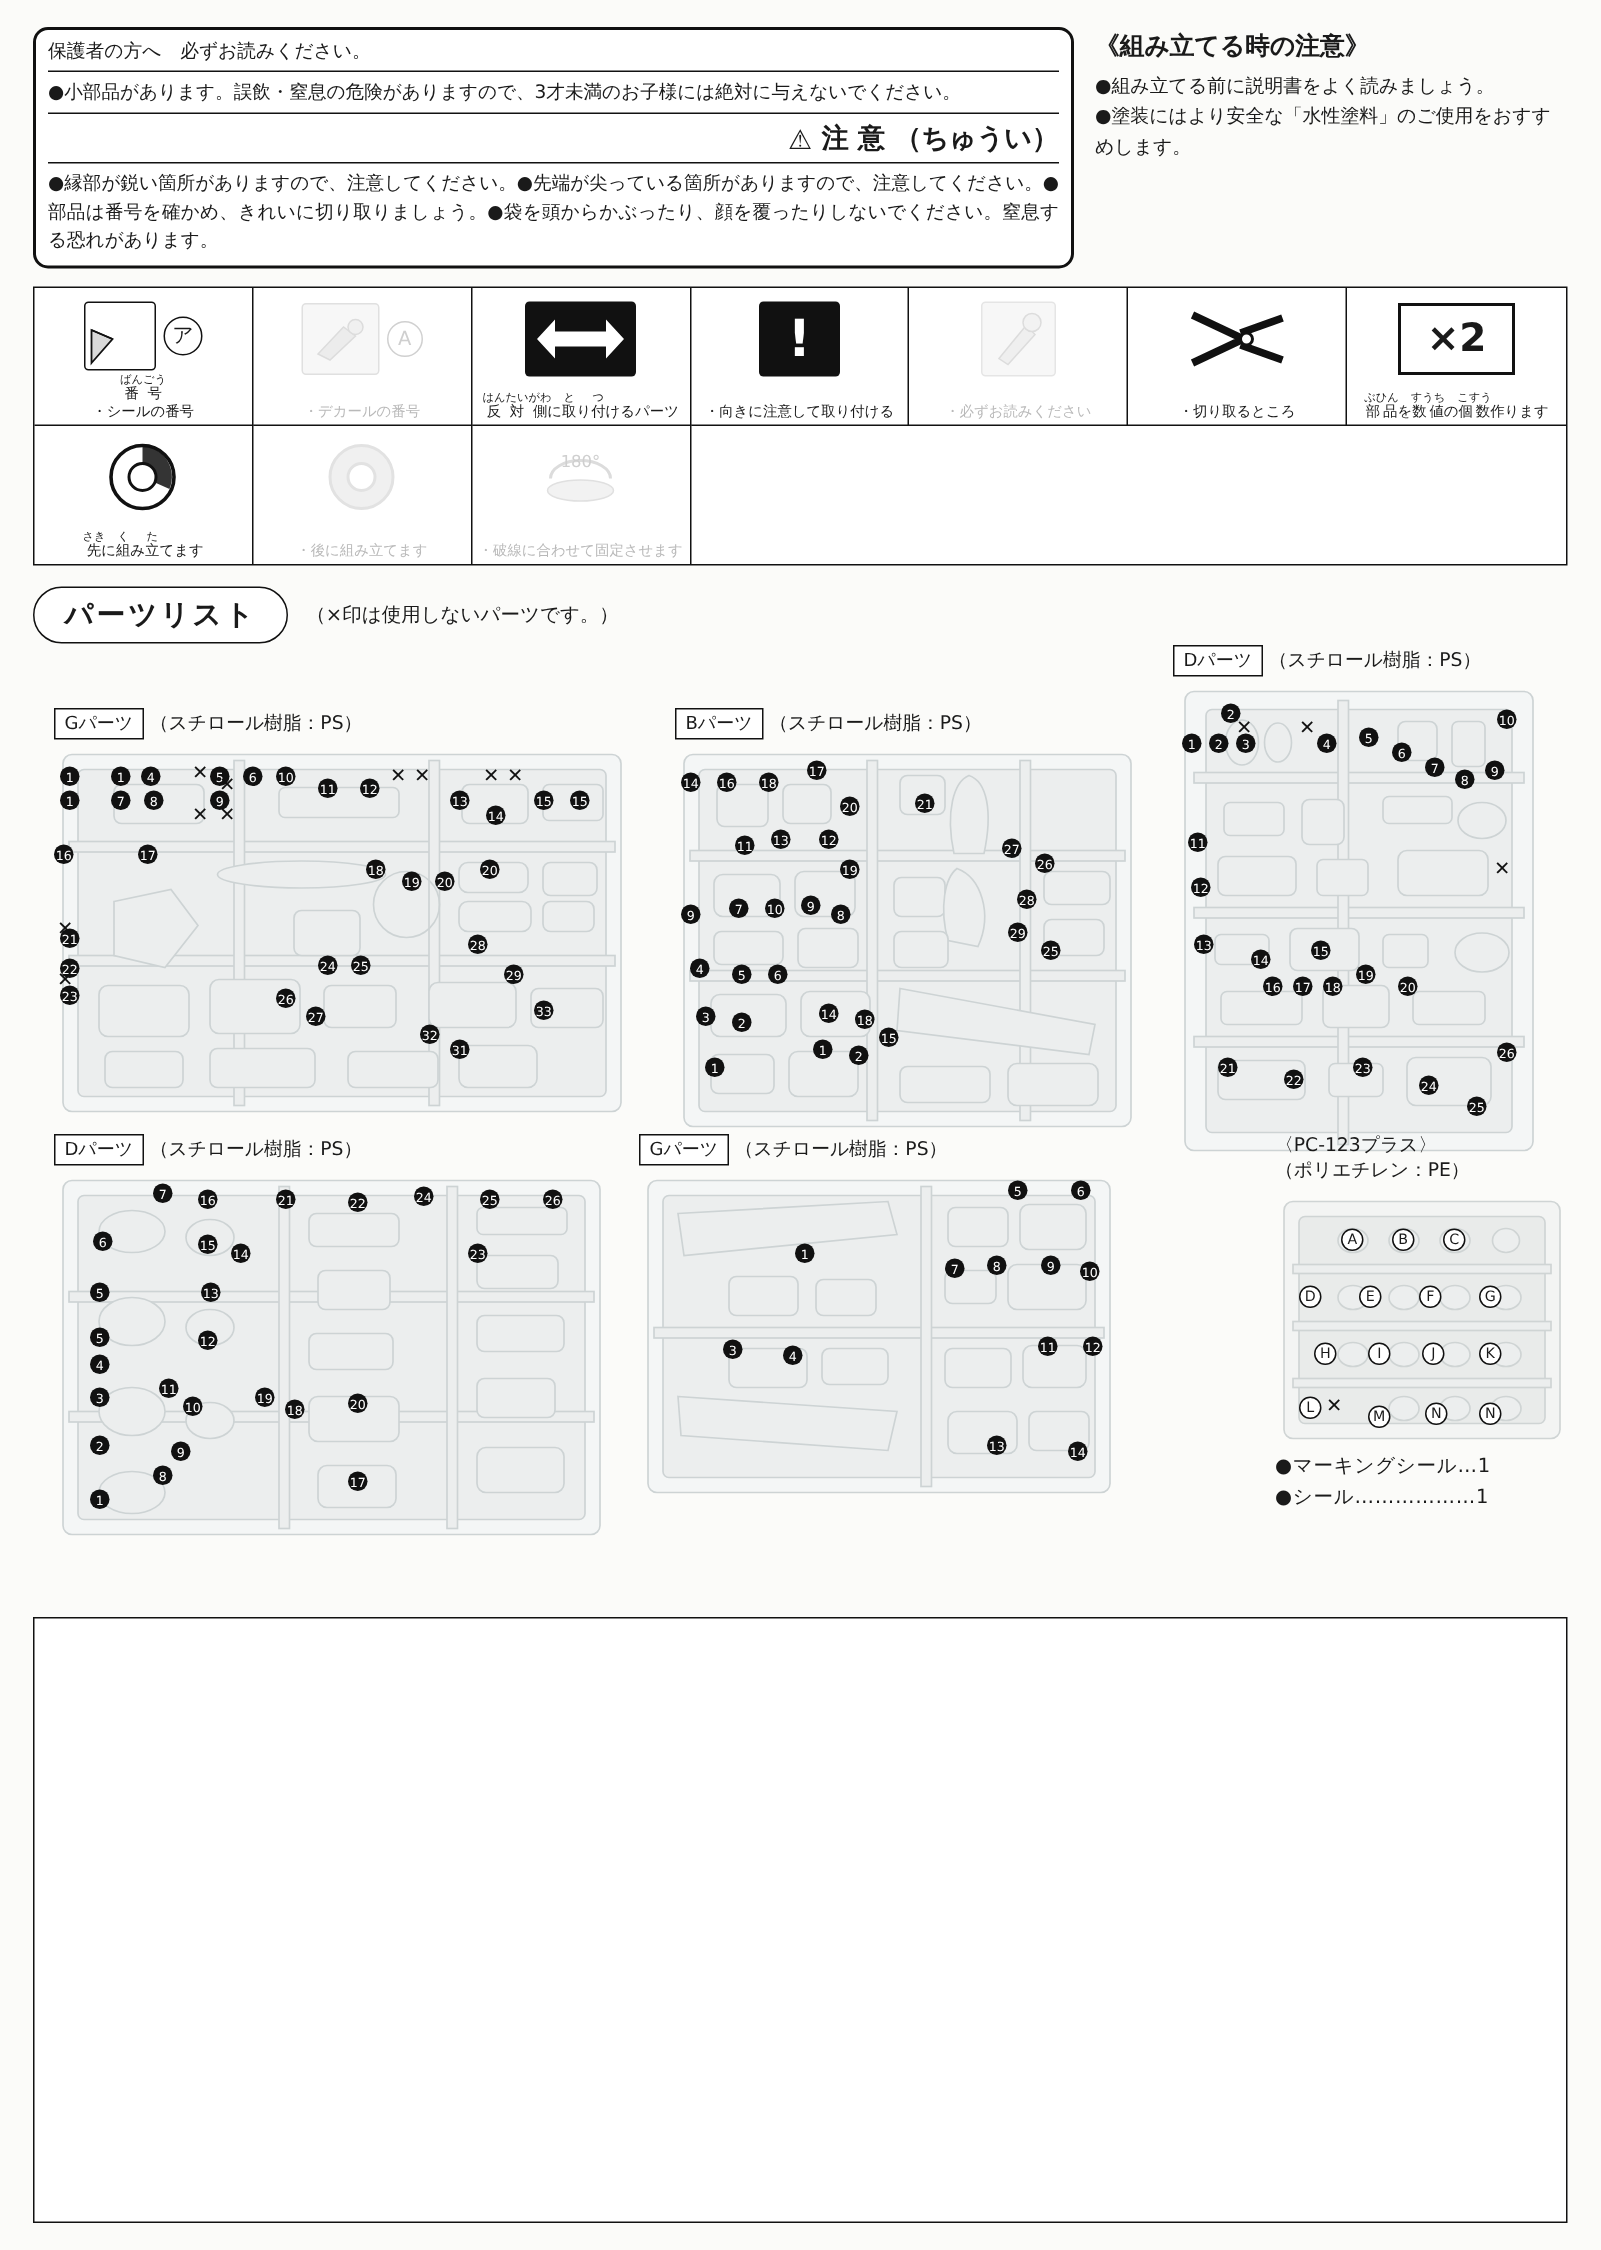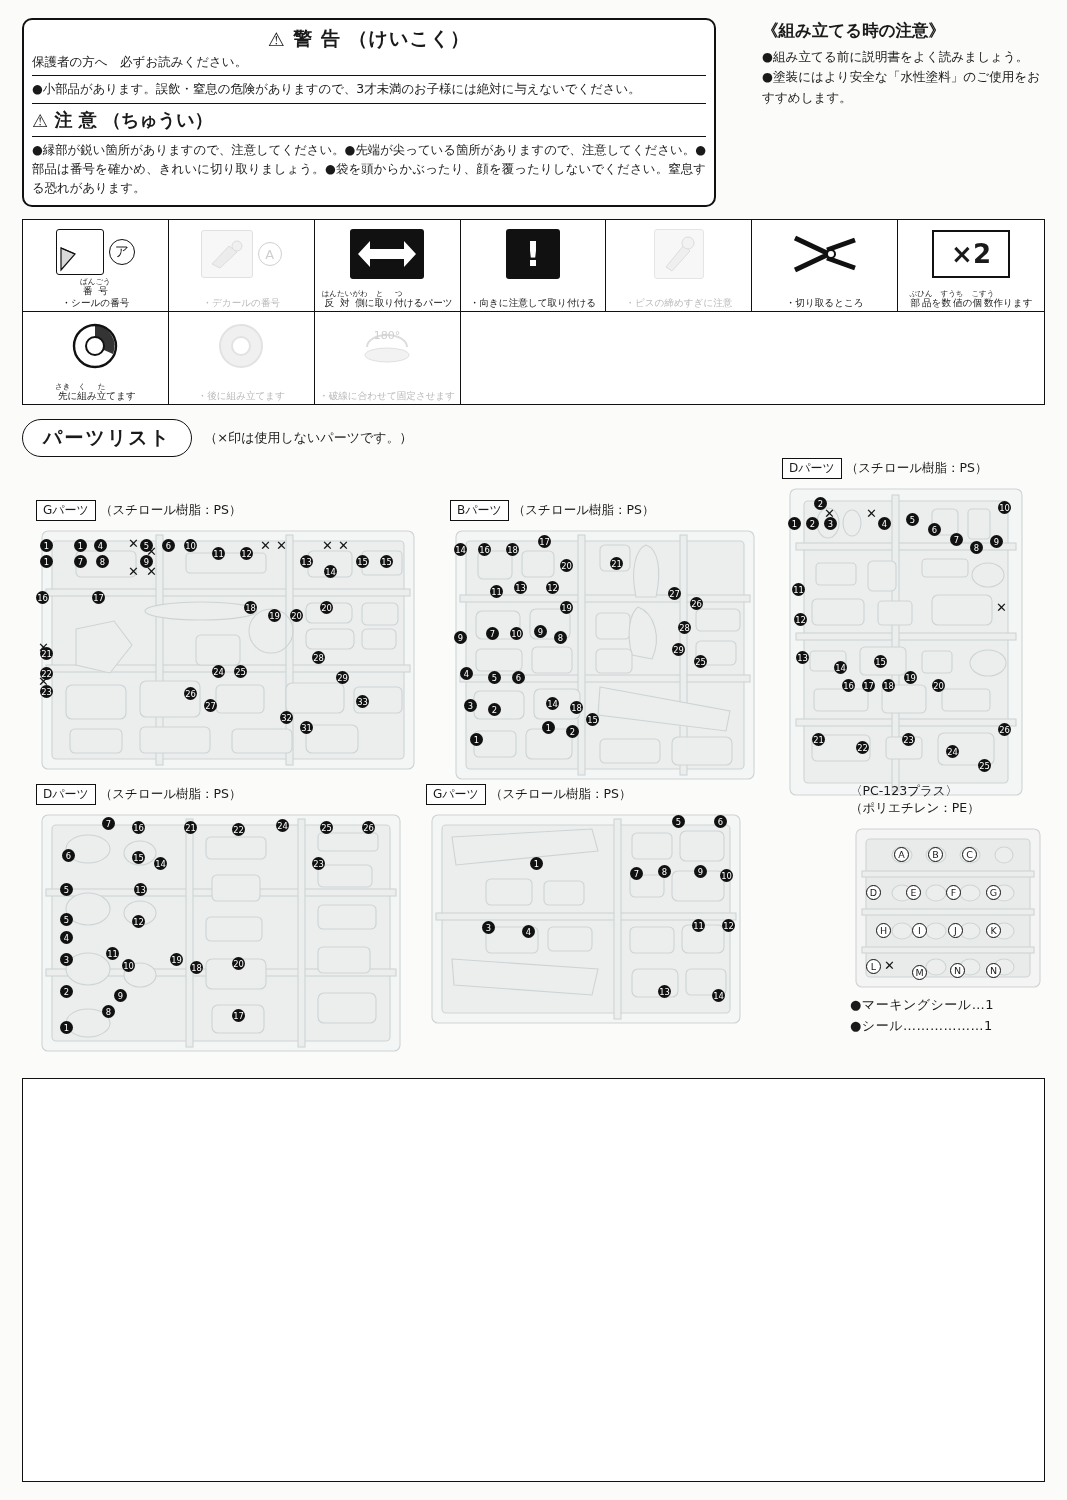--- a/index.html
+++ b/index.html
@@ -27,29 +27,28 @@
     text-align:center;
     font-weight:bold;
     font-size:19px;
     letter-spacing:1px;
     padding:2px 0 0 0;
   }
   .subline { text-align:left; font-size:12.5px; margin:2px 0 3px 0; }
   .rule { border-top:1.6px solid #111; margin:4px 0 4px 0; }
   .warn-body { font-size:12.4px; line-height:1.52; text-align:justify; }
   .caution-title {
-    text-align:left; font-weight:bold; font-size:18px; margin-top:2px;
+    text-align:right; font-weight:bold; font-size:18px; margin-top:2px;
   }
   .tri { display:inline-block; transform:translateY(1px); }
 
   .tips-box {
     flex:1 1 auto;
     border:none;
     padding:2px 4px;
-    margin-left:32px;
   }
   .tips-title { font-weight:bold; font-size:16.5px; margin-bottom:5px; }
   .tips-line { font-size:12.6px; line-height:1.62; }
 
   
   rt { font-size:7.5px; }
   ruby { ruby-position: over; }
 
   
   .legend {
@@ -123,24 +122,20 @@
   }
 </style>
 </head>
 <body>
 
 <div class="page">
 
   <div class="top-row">
 
     <div class="warn-box">
-      <div class="warn-title">
-        <span class="tri">⚠</span>
-        <span>警 告 （けいこく）</span>
-      </div>
       <div class="subline">保護者の方へ　必ずお読みください。</div>
       <div class="rule"></div>
       <div class="warn-body">●小部品があります。誤飲・窒息の危険がありますので、3才未満のお子様には絶対に与えないでください。</div>
       <div class="rule"></div>
       <div class="caution-title">
         <span class="tri">⚠</span>
         <span>注 意 （ちゅうい）</span>
       </div>
       <div class="rule"></div>
       <div class="warn-body">●縁部が鋭い箇所がありますので、注意してください。●先端が尖っている箇所がありますので、注意してください。●部品は番号を確かめ、きれいに切り取りましょう。●袋を頭からかぶったり、顔を覆ったりしないでください。窒息する恐れがあります。</div>
@@ -212,21 +207,21 @@
 
     <div class="legend-cell">
       <div class="legend-art">
         <div class="sq-light" style="width:50px;height:50px;background:#f7f7f7;border-color:#e5e5e5;">
           <svg width="42" height="42" viewBox="0 0 42 42">
               <path d="M8 34 L26 12 L32 18 L14 38 Z" fill="#efefef" stroke="#dcdcdc"></path>
               <circle cx="30" cy="10" r="6" fill="#f2f2f2" stroke="#dcdcdc"></circle>
             </svg>
         </div>
       </div>
-      <div class="legend-cap faded">・ビスの締めすぎに注意</div>
+      <div class="legend-cap faded">・必ずお読みください</div>
     </div>
 
     <div class="legend-cell">
       <div class="legend-art">
         <svg width="72" height="48" viewBox="0 0 72 48">
           <path d="M6 8 L40 24 L6 40" stroke="#111" stroke-width="5" fill="none"></path>
           <path d="M38 20 L66 10 M38 28 L66 38" stroke="#111" stroke-width="5" fill="none"></path>
           <circle cx="42" cy="24" r="4" fill="#fff" stroke="#111" stroke-width="2"></circle>
         </svg>
       </div>

